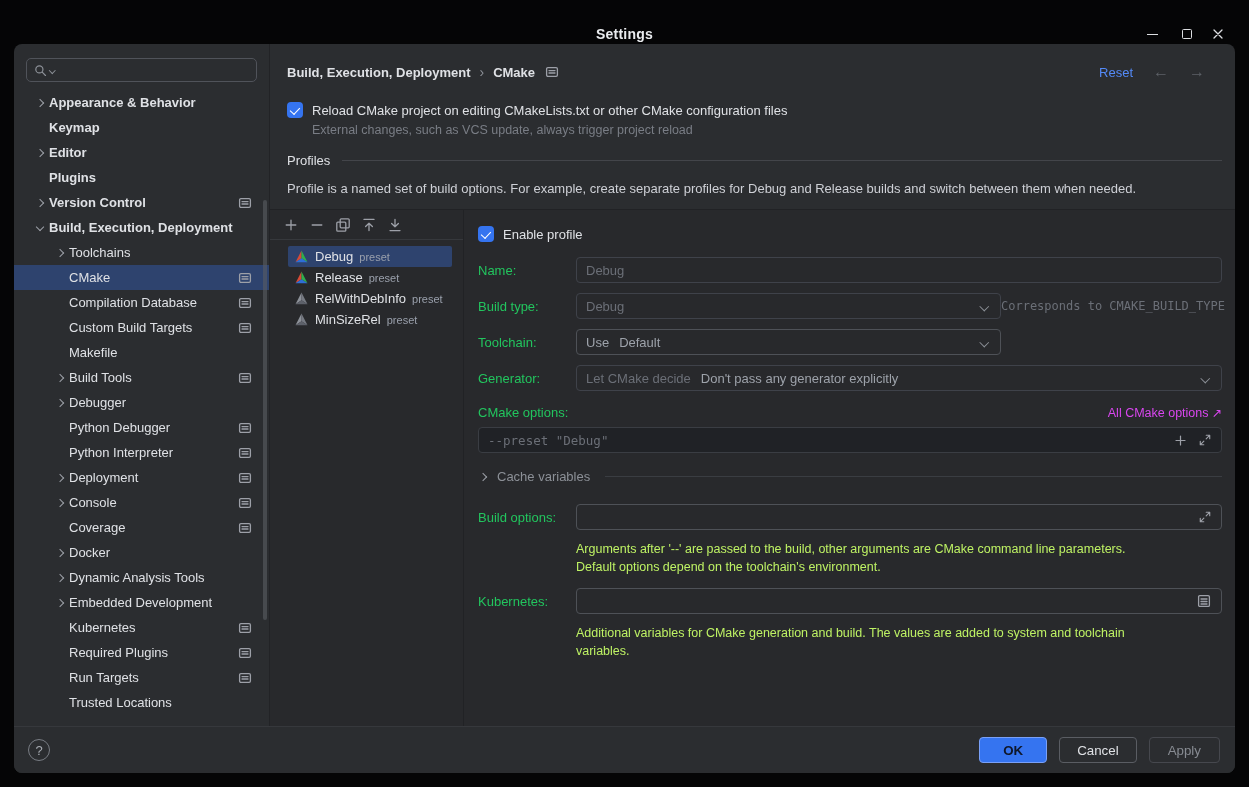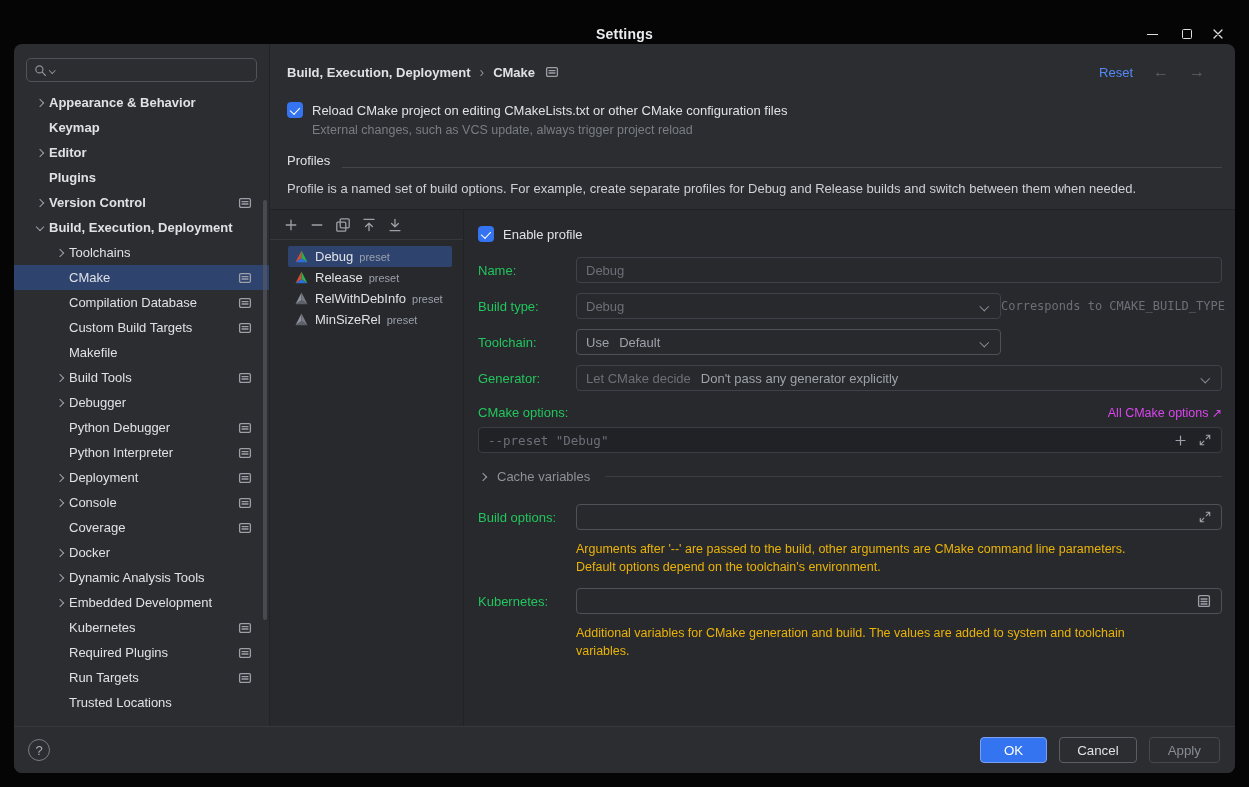--- a/index.html
+++ b/index.html
@@ -58,21 +58,21 @@
   .header-actions { margin-left:auto; display:flex; align-items:center; gap:20px; }
   .reset-link { color:#548af7; }
   .nav-arrow { color:#5d6167; font-size:16px; line-height:1; }
 
   .content-body { flex:1; display:flex; flex-direction:column; min-height:0; }
   .reload-row { margin:12px 17px 0; display:flex; align-items:center; gap:9px; }
   .checkbox { width:16px; height:16px; border-radius:4px; background:#3574f0; position:relative; flex:0 0 16px; }
   .checkbox::after { content:""; position:absolute; left:5.2px; top:2.6px; width:4.5px; height:8px;
     border-right:1.7px solid #fff; border-bottom:1.7px solid #fff; transform:rotate(43deg); }
   .reload-note { margin:5px 17px 0 42px; font-size:12.5px; color:#797d85; }
-  .profiles-head { margin:16px 13px 0 17px; display:flex; align-items:flex-end; color:#dfe1e5; }
+  .profiles-head { margin:16px 13px 0 17px; display:flex; align-items:center; color:#dfe1e5; }
   .hline { flex:1; height:1px; background:#43454a; margin-left:12px; }
   .profiles-desc { margin:13px 13px 13px 17px; color:#ced0d6; }
 
   
   .profiles-panel { flex:1; display:flex; border-top:1px solid #212225; min-height:0; background:#28292c; }
   .list-pane { flex:0 0 194px; border-right:1px solid #212225; display:flex; flex-direction:column; }
   .profiles-toolbar { flex:0 0 30px; display:flex; align-items:center; padding-left:13px; gap:10px;
     border-bottom:1px solid #36383c; color:#9da0a8; }
   .tb-btn { display:inline-flex; }
   .profiles-list { padding-top:6px; }
@@ -102,31 +102,31 @@
     font-size:12px; color:#6b6f77; white-space:nowrap; }
   .options-label-row { display:flex; align-items:center; margin:4px 0 7px; }
   .link-gray { margin-left:auto; font-size:12.5px; color:#d946ef; display:flex; align-items:center; gap:3px; }
   .mono-field { height:26px; background:#202226; border:1px solid #3a3d43; border-radius:4px;
     display:flex; align-items:center; padding:0 9px;
     font-family:"DejaVu Sans Mono","Liberation Mono",monospace; font-size:12.5px; color:#6b6f77; }
   .field-icons { margin-left:auto; display:flex; align-items:center; gap:10px; color:#9da0a8; }
   .cache-row { display:flex; align-items:center; margin:16px 0 20px; color:#8c9097; gap:7px; }
   .cache-row .hline { background:#3a3d42; margin-left:8px; }
   .in-icon { margin-left:auto; color:#9da0a8; display:inline-flex; }
-  .f-help { margin:0 0 12px 98px; font-size:12.5px; color:#eab308; line-height:1.45; }
+  .f-help { margin:0 0 12px 98px; font-size:12.5px; color:#bef264; line-height:1.45; }
   .f-help.narrow { max-width:558px; }
 
   
   .footer { flex:0 0 47px; border-top:1px solid #36383c; display:flex; align-items:center;
     padding:0 15px 0 14px; background:#2b2d30; }
   .help-btn { width:22px; height:22px; border:1.4px solid #787c83; border-radius:50%;
     display:grid; place-items:center; color:#a7abb2; font-size:13px; }
   .footer-spacer { flex:1; }
   .btn { height:26px; border-radius:4px; display:flex; align-items:center; justify-content:center; margin-left:12px; }
-  .btn-ok { background:#3574f0; border:1px solid #7aa0f6; color:#ffffff; padding:0 23px; }
+  .btn-ok { background:#3574f0; border:1px solid #7aa0f6; color:#0f172a; padding:0 23px;font-weight:bold; }
   .btn-cancel { background:transparent; border:1px solid #5a5d63; color:#dfe1e5; padding:0 17px; }
   .btn-apply { background:transparent; border:1px solid #46484e; color:#878b92; padding:0 18px; }
 
   
   .icon { display:inline-flex; }
   .icon svg { display:block; fill:none; stroke:currentColor; stroke-width:1.3;
     stroke-linecap:round; stroke-linejoin:round; }
   .icon svg polygon { stroke:none; }
   .icon16 svg { width:16px; height:16px; }
   .icon15 svg { width:15px; height:15px; }

